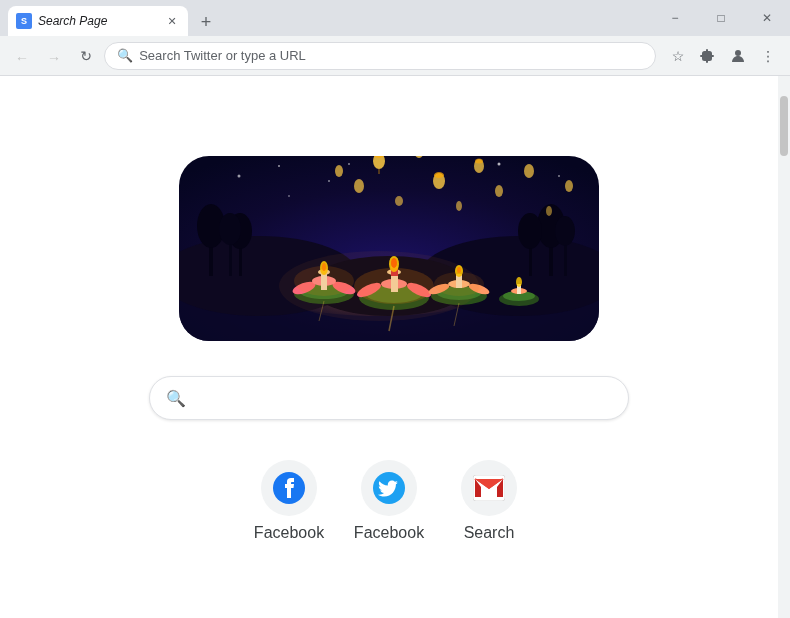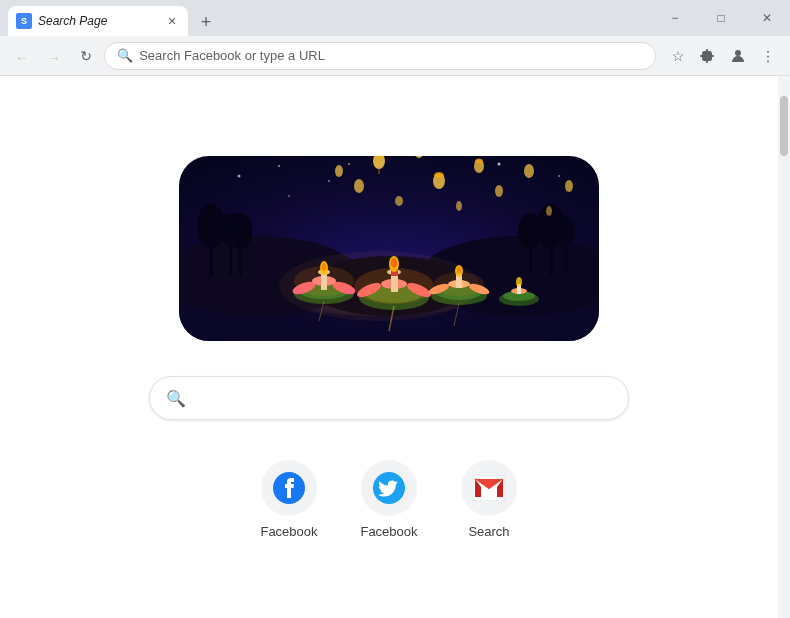--- a/index.html
+++ b/index.html
@@ -236,21 +236,21 @@
     .shortcut-icon {
       width: 56px;
       height: 56px;
       border-radius: 50%;
       background: #f1f3f4;
       display: flex;
       align-items: center;
       justify-content: center;
     }
     .shortcut-label {
-      font-size: 13px;
+      font-size: 16px;
       color: #3c4043;
     }
 
     
     .scrollbar {
       width: 12px;
       background: #f1f3f4;
       display: flex;
       flex-direction: column;
     }
@@ -283,21 +283,21 @@
     <div class="win-btn close">✕</div>
   </div>
 </div>
 
 <div class="toolbar">
   <div class="nav-btn disabled">←</div>
   <div class="nav-btn disabled">→</div>
   <div class="nav-btn">↻</div>
   <div class="address-bar">
     <span class="address-bar-icon">🔍</span>
-    <span class="address-bar-text">Search Facebook or type a URL</span>
+    <span class="address-bar-text">Search Twitter or type a URL</span>
   </div>
   <div class="toolbar-actions">
     <div class="toolbar-icon-btn">☆</div>
     <div class="toolbar-icon-btn">
       <svg width="16" height="16" viewBox="0 0 16 16" fill="#5f6368">
         <path d="M13 7h-1V5.5A2.5 2.5 0 0 0 9.5 3H8V2a1 1 0 0 0-2 0v1H4.5A2.5 2.5 0 0 0 2 5.5V7H1a1 1 0 0 0 0 2h1v1.5A2.5 2.5 0 0 0 4.5 13H6v1a1 1 0 0 0 2 0v-1h1.5A2.5 2.5 0 0 0 12 10.5V9h1a1 1 0 0 0 0-2z"></path>
       </svg>
     </div>
     <div class="toolbar-icon-btn">
       <svg width="16" height="16" viewBox="0 0 16 16" fill="#5f6368">

